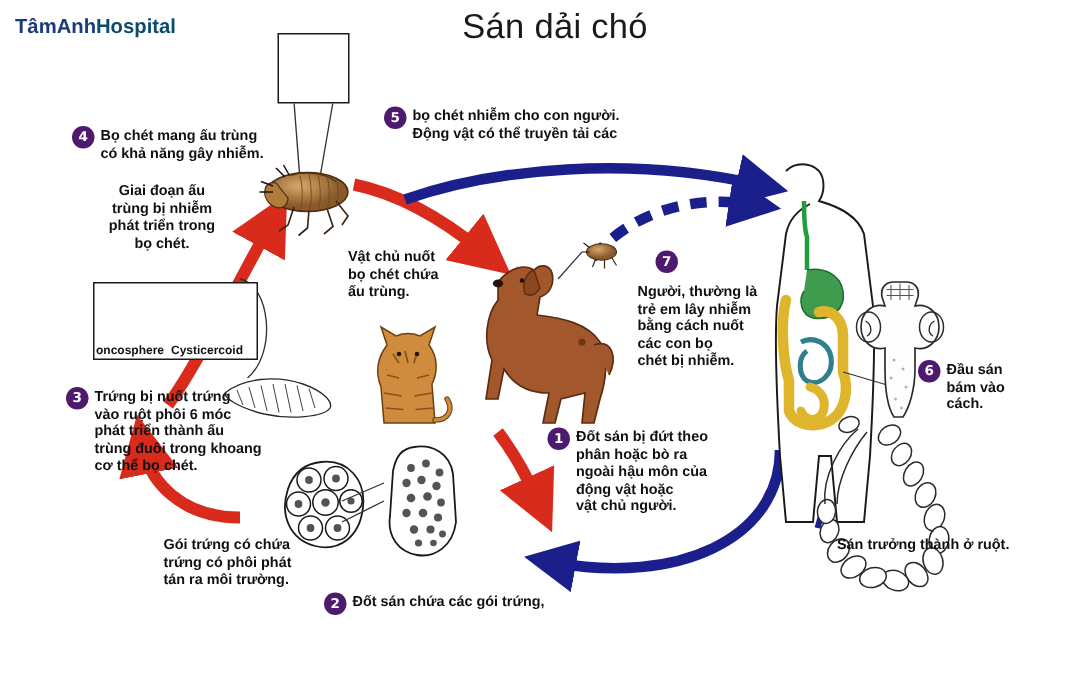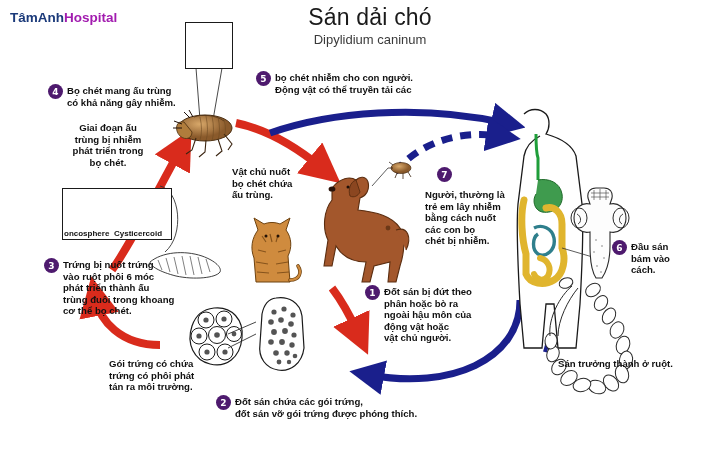--- a/index.html
+++ b/index.html
@@ -12,21 +12,21 @@
     position:relative;
   }
   #stage { position:relative; width:720px; height:450px; overflow:hidden; background:#fff; }
 
   
   .logo { position:absolute; left:10px; top:8px; width:120px; }
   .logo-mark { font-size:40px; font-weight:bold; color:#1b3a7a; line-height:34px; letter-spacing:-2px;
                font-family:"DejaVu Sans",sans-serif; }
   .logo-text { font-size:13.5px; font-weight:bold; line-height:14px; margin-top:3px; white-space:nowrap; }
   .logo-t1 { color:#1b3a7a; }
-  .logo-t2 { color:#a21caf; }
+  .logo-t2 { color:#0c4a6e; }
 
   
   .title { position:absolute; left:255px; top:4px; width:230px; text-align:center; }
   .title-main { font-size:23px; color:#1a1a1a; letter-spacing:0.2px; }
   .title-sub { font-size:13px; color:#3a3a3a; margin-top:1px; }
 
   
   .txt { position:absolute; font-size:9.6px; line-height:11.6px; color:#101010; font-weight:bold; }
   .center { text-align:center; }
 
@@ -54,21 +54,20 @@
 <div id="stage">
 
   <div class="logo">
     <div class="logo-text">
       <span class="logo-t1">TâmAnh</span><span class="logo-t2">Hospital</span>
     </div>
   </div>
 
   <div class="title">
     <div class="title-main">Sán dải chó</div>
-    <div class="title-sub">Dipylidium caninum</div>
   </div>
 
   <svg class="layer" viewBox="0 0 720 450">
     <defs>
       <marker id="redhead" markerWidth="5" markerHeight="5" refX="2" refY="2.5" orient="auto">
         <path d="M0,0 L5,2.5 L0,5 z" fill="#d92b1c"></path>
       </marker>
       <marker id="bluehead" markerWidth="5" markerHeight="5" refX="2" refY="2.5" orient="auto">
         <path d="M0,0 L5,2.5 L0,5 z" fill="#1a1f8c"></path>
       </marker>
@@ -386,21 +385,20 @@
       <div>ngoài hậu môn của</div>
       <div>động vật hoặc</div>
       <div>vật chủ người.</div>
     </div>
   </div>
 
   <div class="step" style="left:216px; top:395px;">
     <div class="num">2</div>
     <div class="lbl">
       <div>Đốt sán chứa các gói trứng,</div>
-      <div>đốt sán vỡ gói trứng được phóng thích.</div>
     </div>
   </div>
 
   <div class="txt" style="left:84px; top:358px; width:110px;margin-left:25px;">
     <div>Gói trứng có chứa</div>
     <div>trứng có phôi phát</div>
     <div>tán ra môi trường.</div>
   </div>
 
   <div class="step" style="left:44px; top:258px;">

